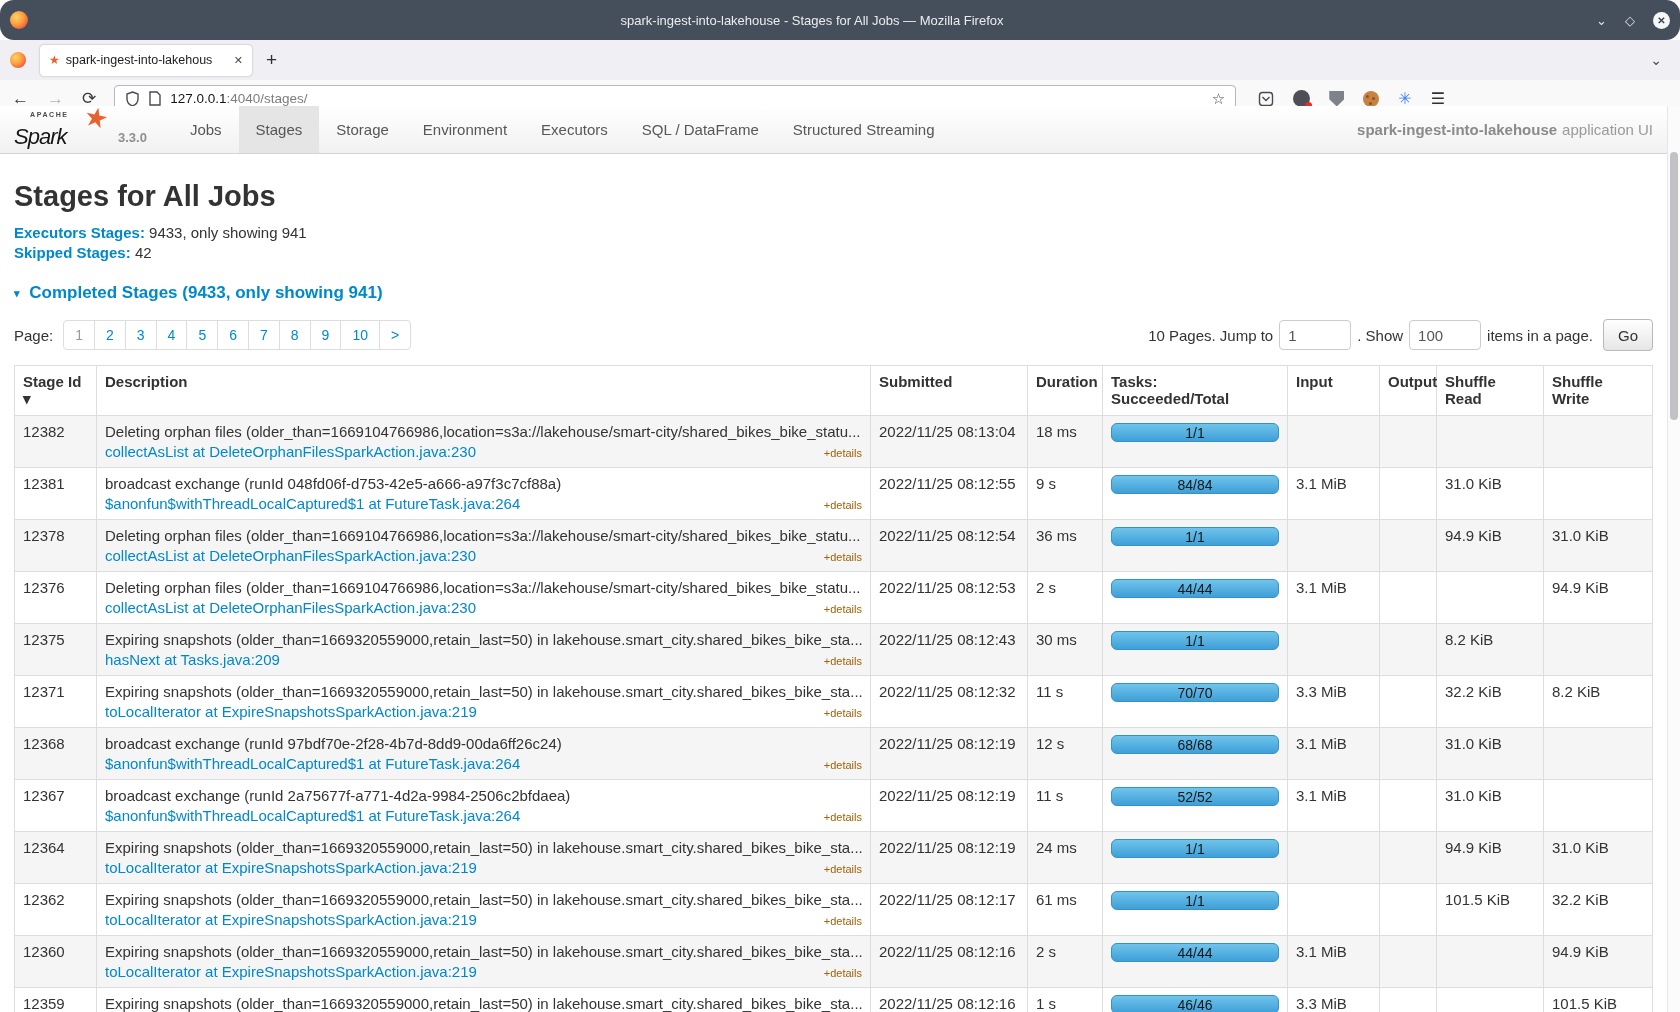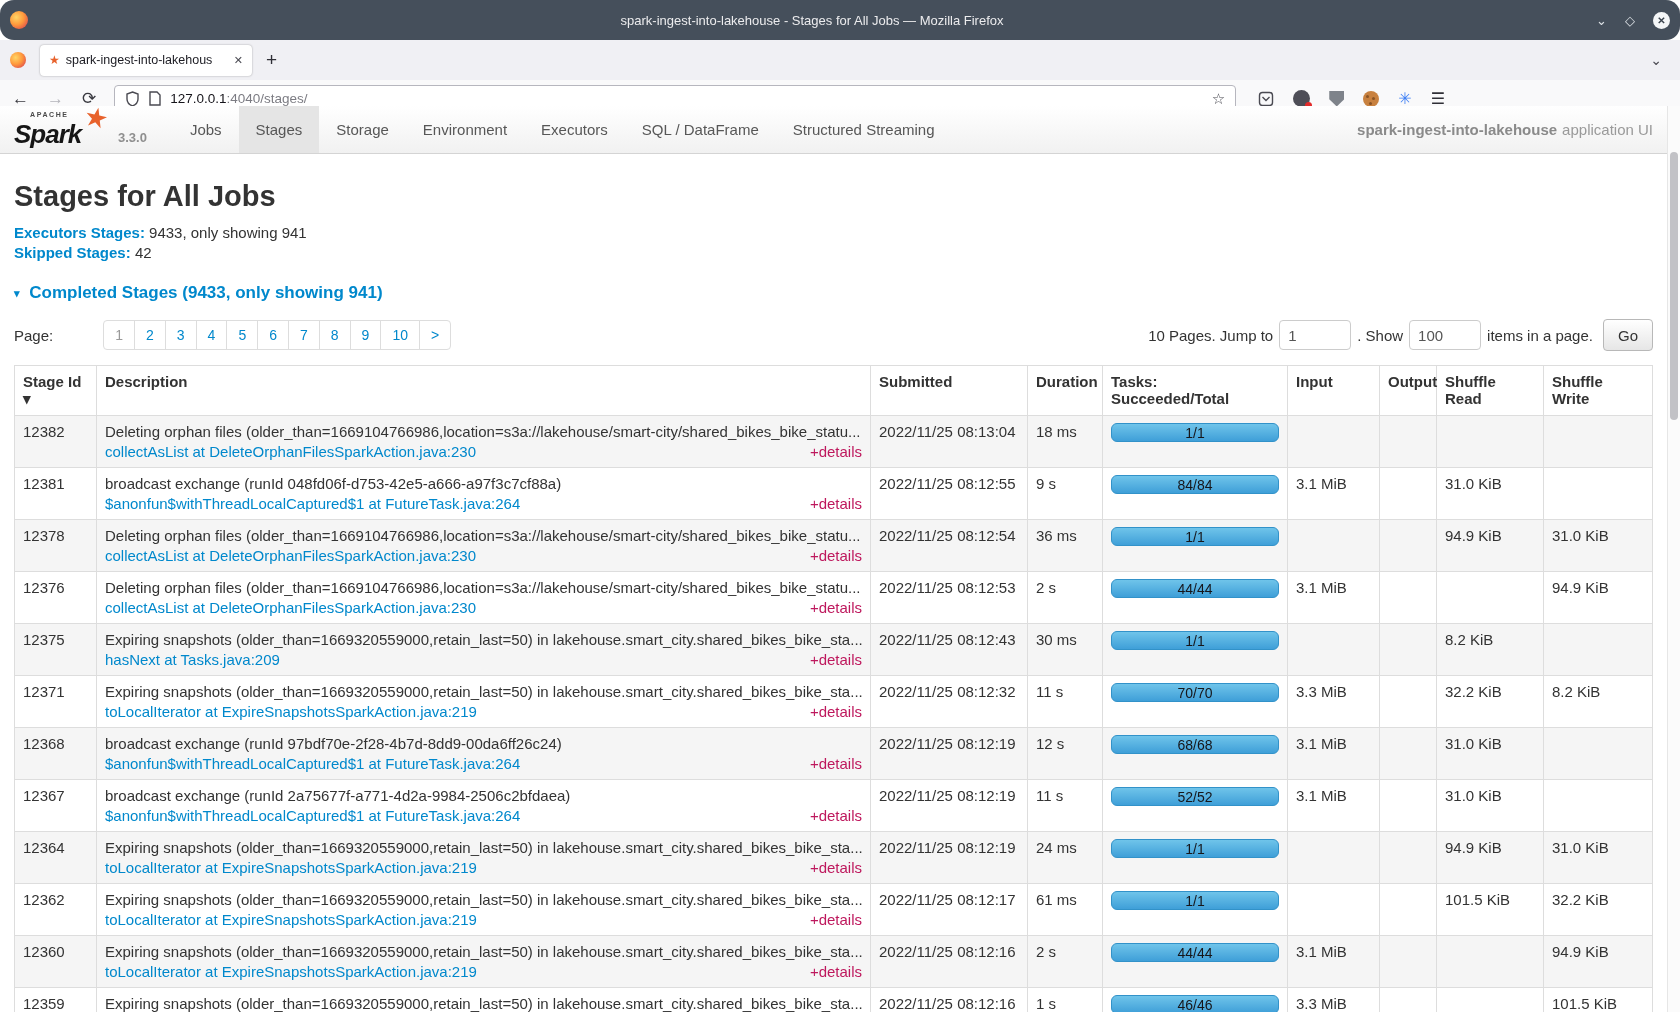--- a/index.html
+++ b/index.html
@@ -60,39 +60,39 @@
   
   .page-area { position:absolute; top:106px; left:0; right:13px; bottom:0; overflow:hidden; background:#fff; }
 
   
   .spark-navbar { height:48px; background:linear-gradient(#ffffff,#f1f1f1); border-bottom:1px solid #d4d4d4;
     display:flex; align-items:stretch; padding-left:14px; }
   .logo-wrap { display:flex; align-items:flex-end; padding-bottom:3px; }
   .spark-logo { position:relative; width:96px; height:44px; cursor:pointer; }
   .logo-apache { position:absolute; top:5px; left:16px; font-size:7px; font-weight:bold;
     letter-spacing:1.6px; color:#4a4a4a; }
-  .logo-word { position:absolute; bottom:0; left:0; font-size:26px; font-weight:bold; color:#161616;
+  .logo-word { position:absolute; bottom:0; left:0; font-size:22px; font-weight:normal; color:#161616;
     letter-spacing:-1px; font-style:italic; }
   .logo-star { position:absolute; top:-4px; right:2px; font-size:27px; color:#e8622c; transform:rotate(12deg); }
   .logo-version { font-size:13px; font-weight:bold; color:#8f8f8f; margin:0 0 5px 8px; }
   ul.spark-nav { display:flex; list-style:none; margin-left:26px; align-items:stretch; }
   ul.spark-nav li { display:flex; align-items:center; padding:0 17px; font-size:15px; color:#575757; cursor:pointer; }
   ul.spark-nav li.active { background:#e5e5e5; }
   .app-id { margin-left:auto; display:flex; align-items:center; padding-right:14px; font-size:15px; color:#9a9a9a; }
   .app-id b { color:#8a8a8a; margin-right:5px; }
 
   
   .main { padding:0 14px; }
   h1.page-title { font-size:29px; font-weight:bold; color:#333; margin:26px 0 10px; }
   .stat-line { font-size:15px; color:#333; line-height:20px; }
   .stat-label { color:#0088cc; font-weight:bold; }
   .section-title { color:#0088cc; font-weight:bold; font-size:17px; margin:20px 0 12px; cursor:pointer; }
   .section-title .arrow { font-size:11px; margin-right:5px; position:relative; top:-1px; }
 
-  .controls-row { display:flex; align-items:center; margin:16px 0 14px;gap:40px; }
+  .controls-row { display:flex; align-items:center; margin:16px 0 14px; }
   .page-label { font-size:15px; color:#333; margin-right:10px; }
   ul.pagination { display:flex; list-style:none; }
   ul.pagination li { border:1px solid #ddd; margin-left:-1px; background:#fff; min-width:28px;
     padding:6px 11px; text-align:center; font-size:14px; color:#0088cc; cursor:pointer; }
   ul.pagination li:first-child { border-radius:4px 0 0 4px; margin-left:0; }
   ul.pagination li:last-child { border-radius:0 4px 4px 0; }
   ul.pagination li.current { color:#999; cursor:default; }
   .controls-right { margin-left:auto; display:flex; align-items:center; font-size:15px; color:#333; }
   .page-input { width:72px; height:30px; border:1px solid #ccc; border-radius:4px; padding:2px 8px;
     font-size:15px; color:#555; margin:0 6px; font-family:"Liberation Sans",sans-serif; }
@@ -105,21 +105,21 @@
   table.stages th { font-weight:bold; }
   table.stages col.c-id { width:82px; } table.stages col.c-desc { width:auto; }
   table.stages col.c-sub { width:157px; } table.stages col.c-dur { width:75px; }
   table.stages col.c-tasks { width:185px; } table.stages col.c-in { width:92px; }
   table.stages col.c-out { width:57px; } table.stages col.c-sr { width:107px; }
   table.stages col.c-sw { width:109px; }
   tr.odd { background:#f5f5f5; }
   .desc-main { white-space:nowrap; overflow:hidden; }
   .desc-sub { display:flex; align-items:baseline; margin-top:3px; }
   a.stage-link { color:#0088cc; text-decoration:none; cursor:pointer; white-space:nowrap; overflow:hidden; }
-  .details-toggle { margin-left:auto; color:#be185d; font-size:15px; cursor:pointer; }
+  .details-toggle { margin-left:auto; color:#a16207; font-size:11px; cursor:pointer; }
   td.tasks-cell { padding:5px 5px; }
   .progress { height:19px; border:1px solid #3292c9; border-radius:6px;
     background:linear-gradient(#6fc4ea,#3f9fd8); text-align:center; font-size:14px; line-height:18px; color:#16161a; }
   td.num { white-space:nowrap; }
 
   
   .scrollbar { position:absolute; right:0; top:106px; bottom:0; width:13px; background:#fbfbfb;
     border-left:1px solid #e6e6e6; cursor:pointer; }
   .scroll-thumb { position:absolute; left:2px; width:8px; top:46px; height:268px; background:#c2c2c6; border-radius:4px; }
 </style>

